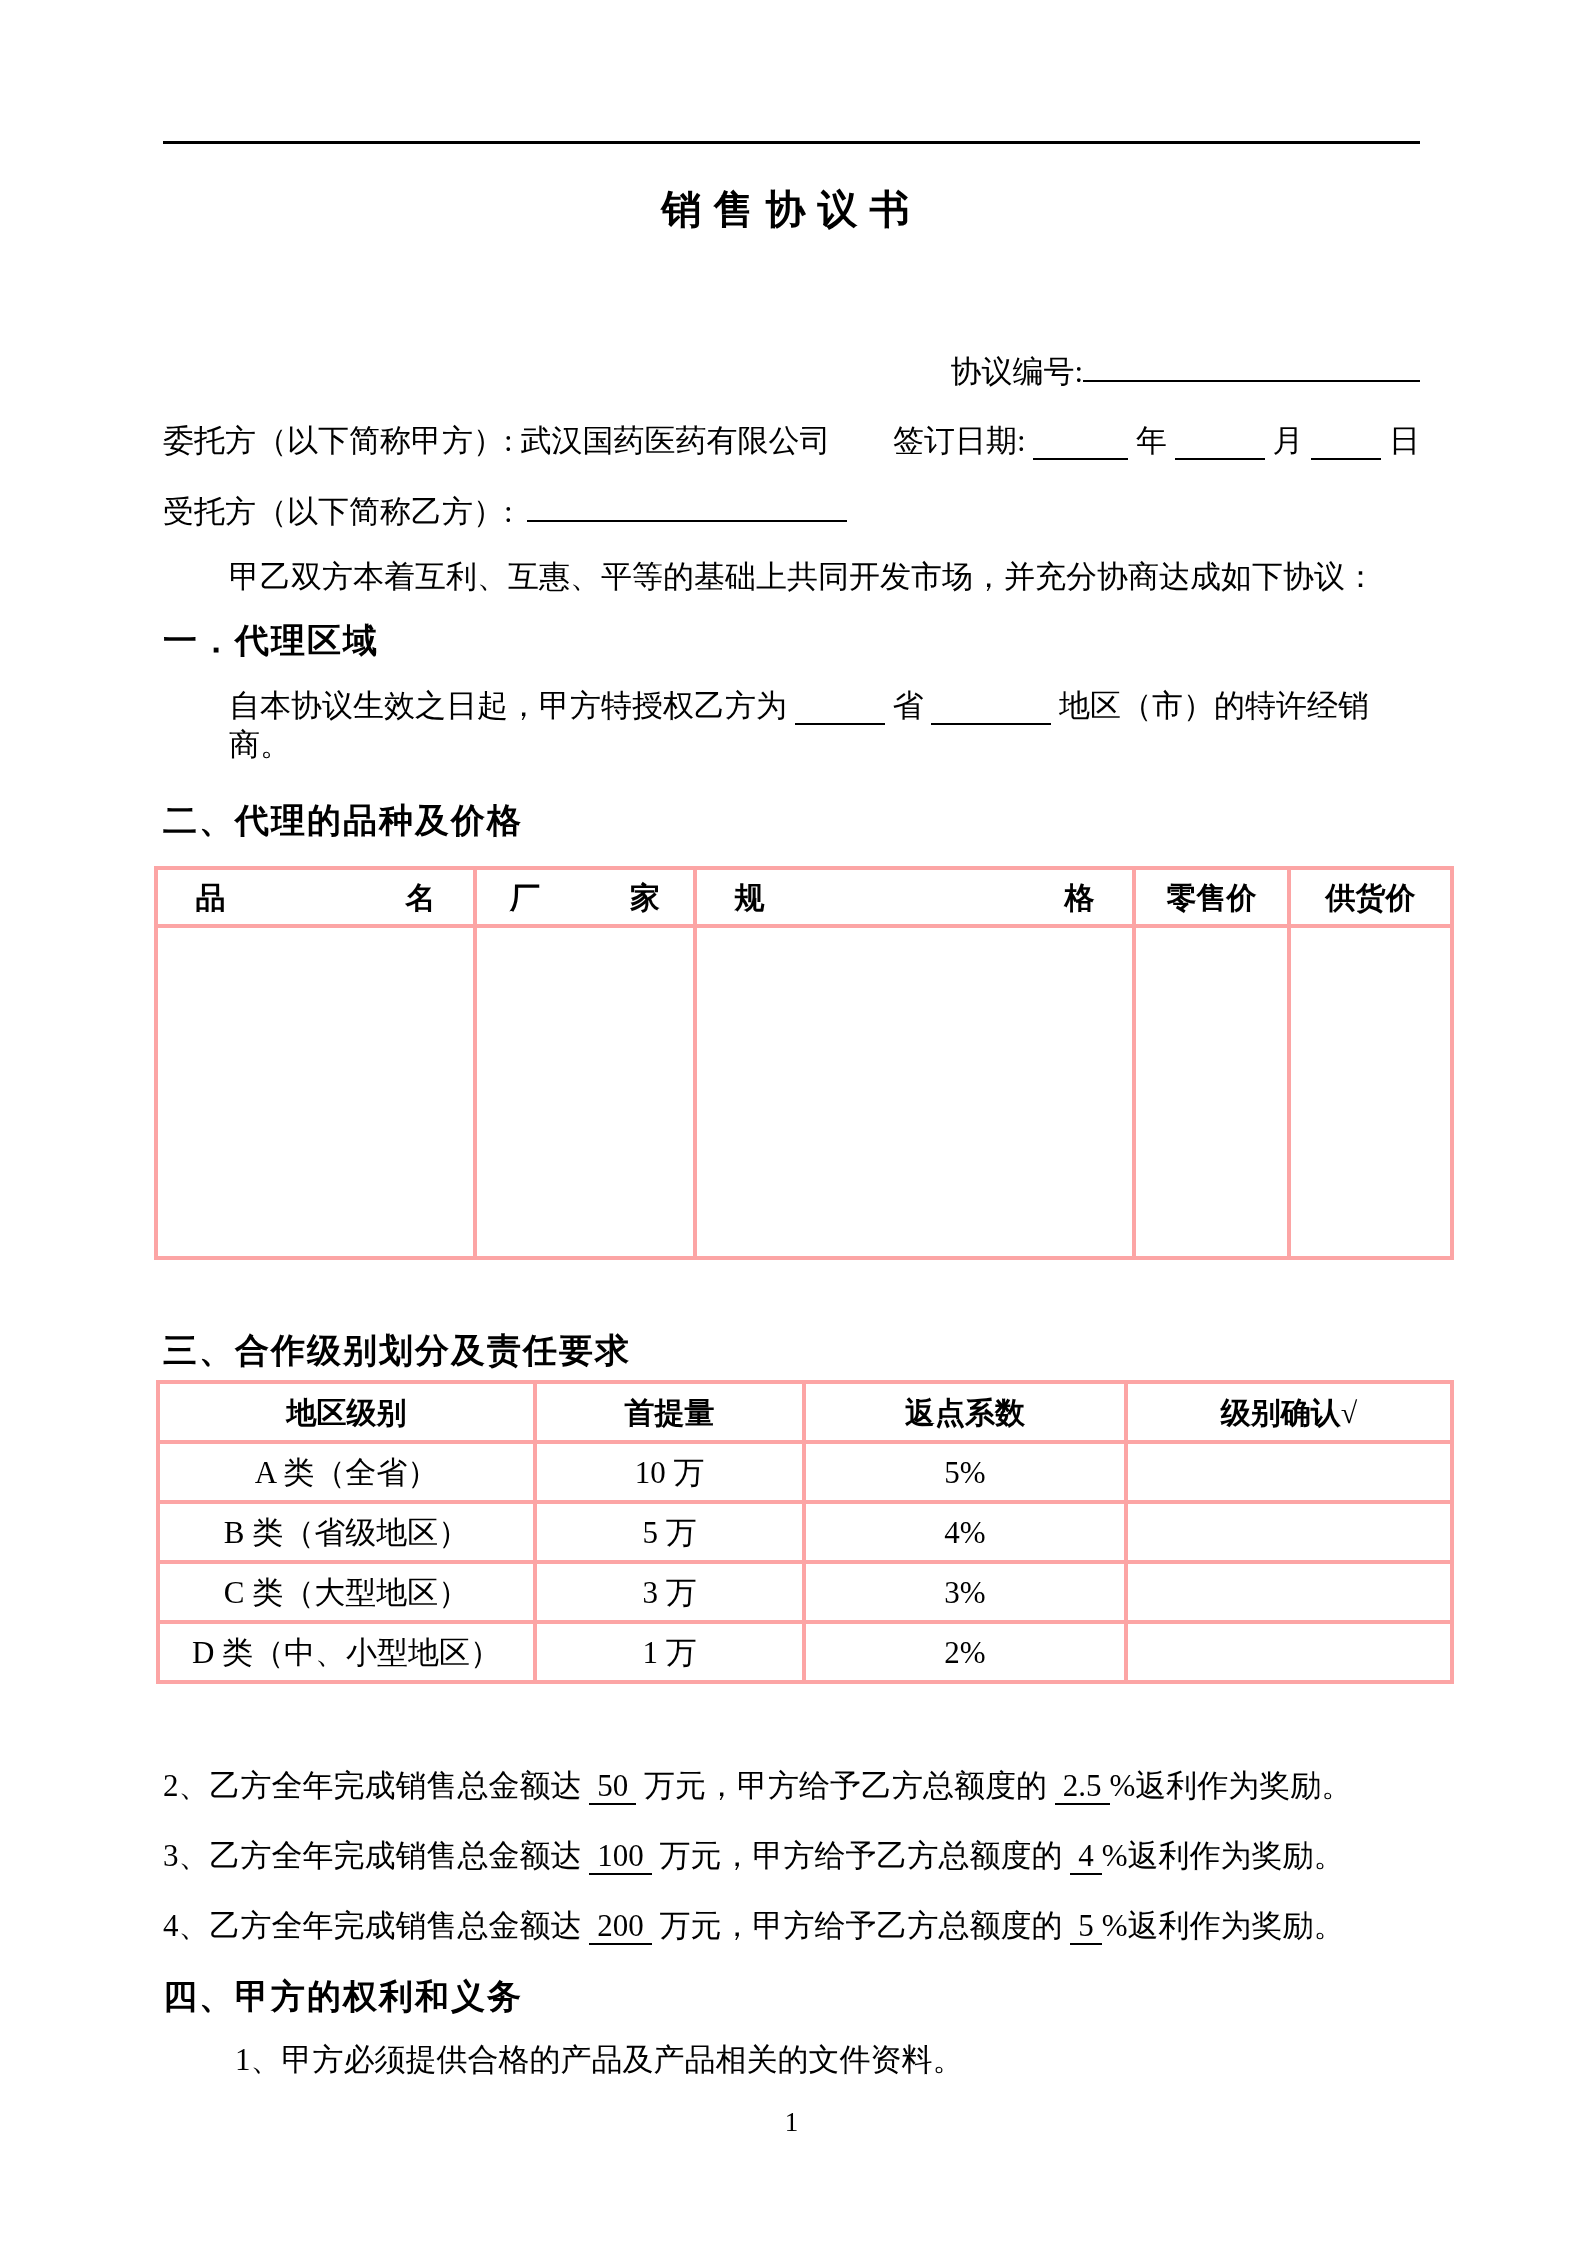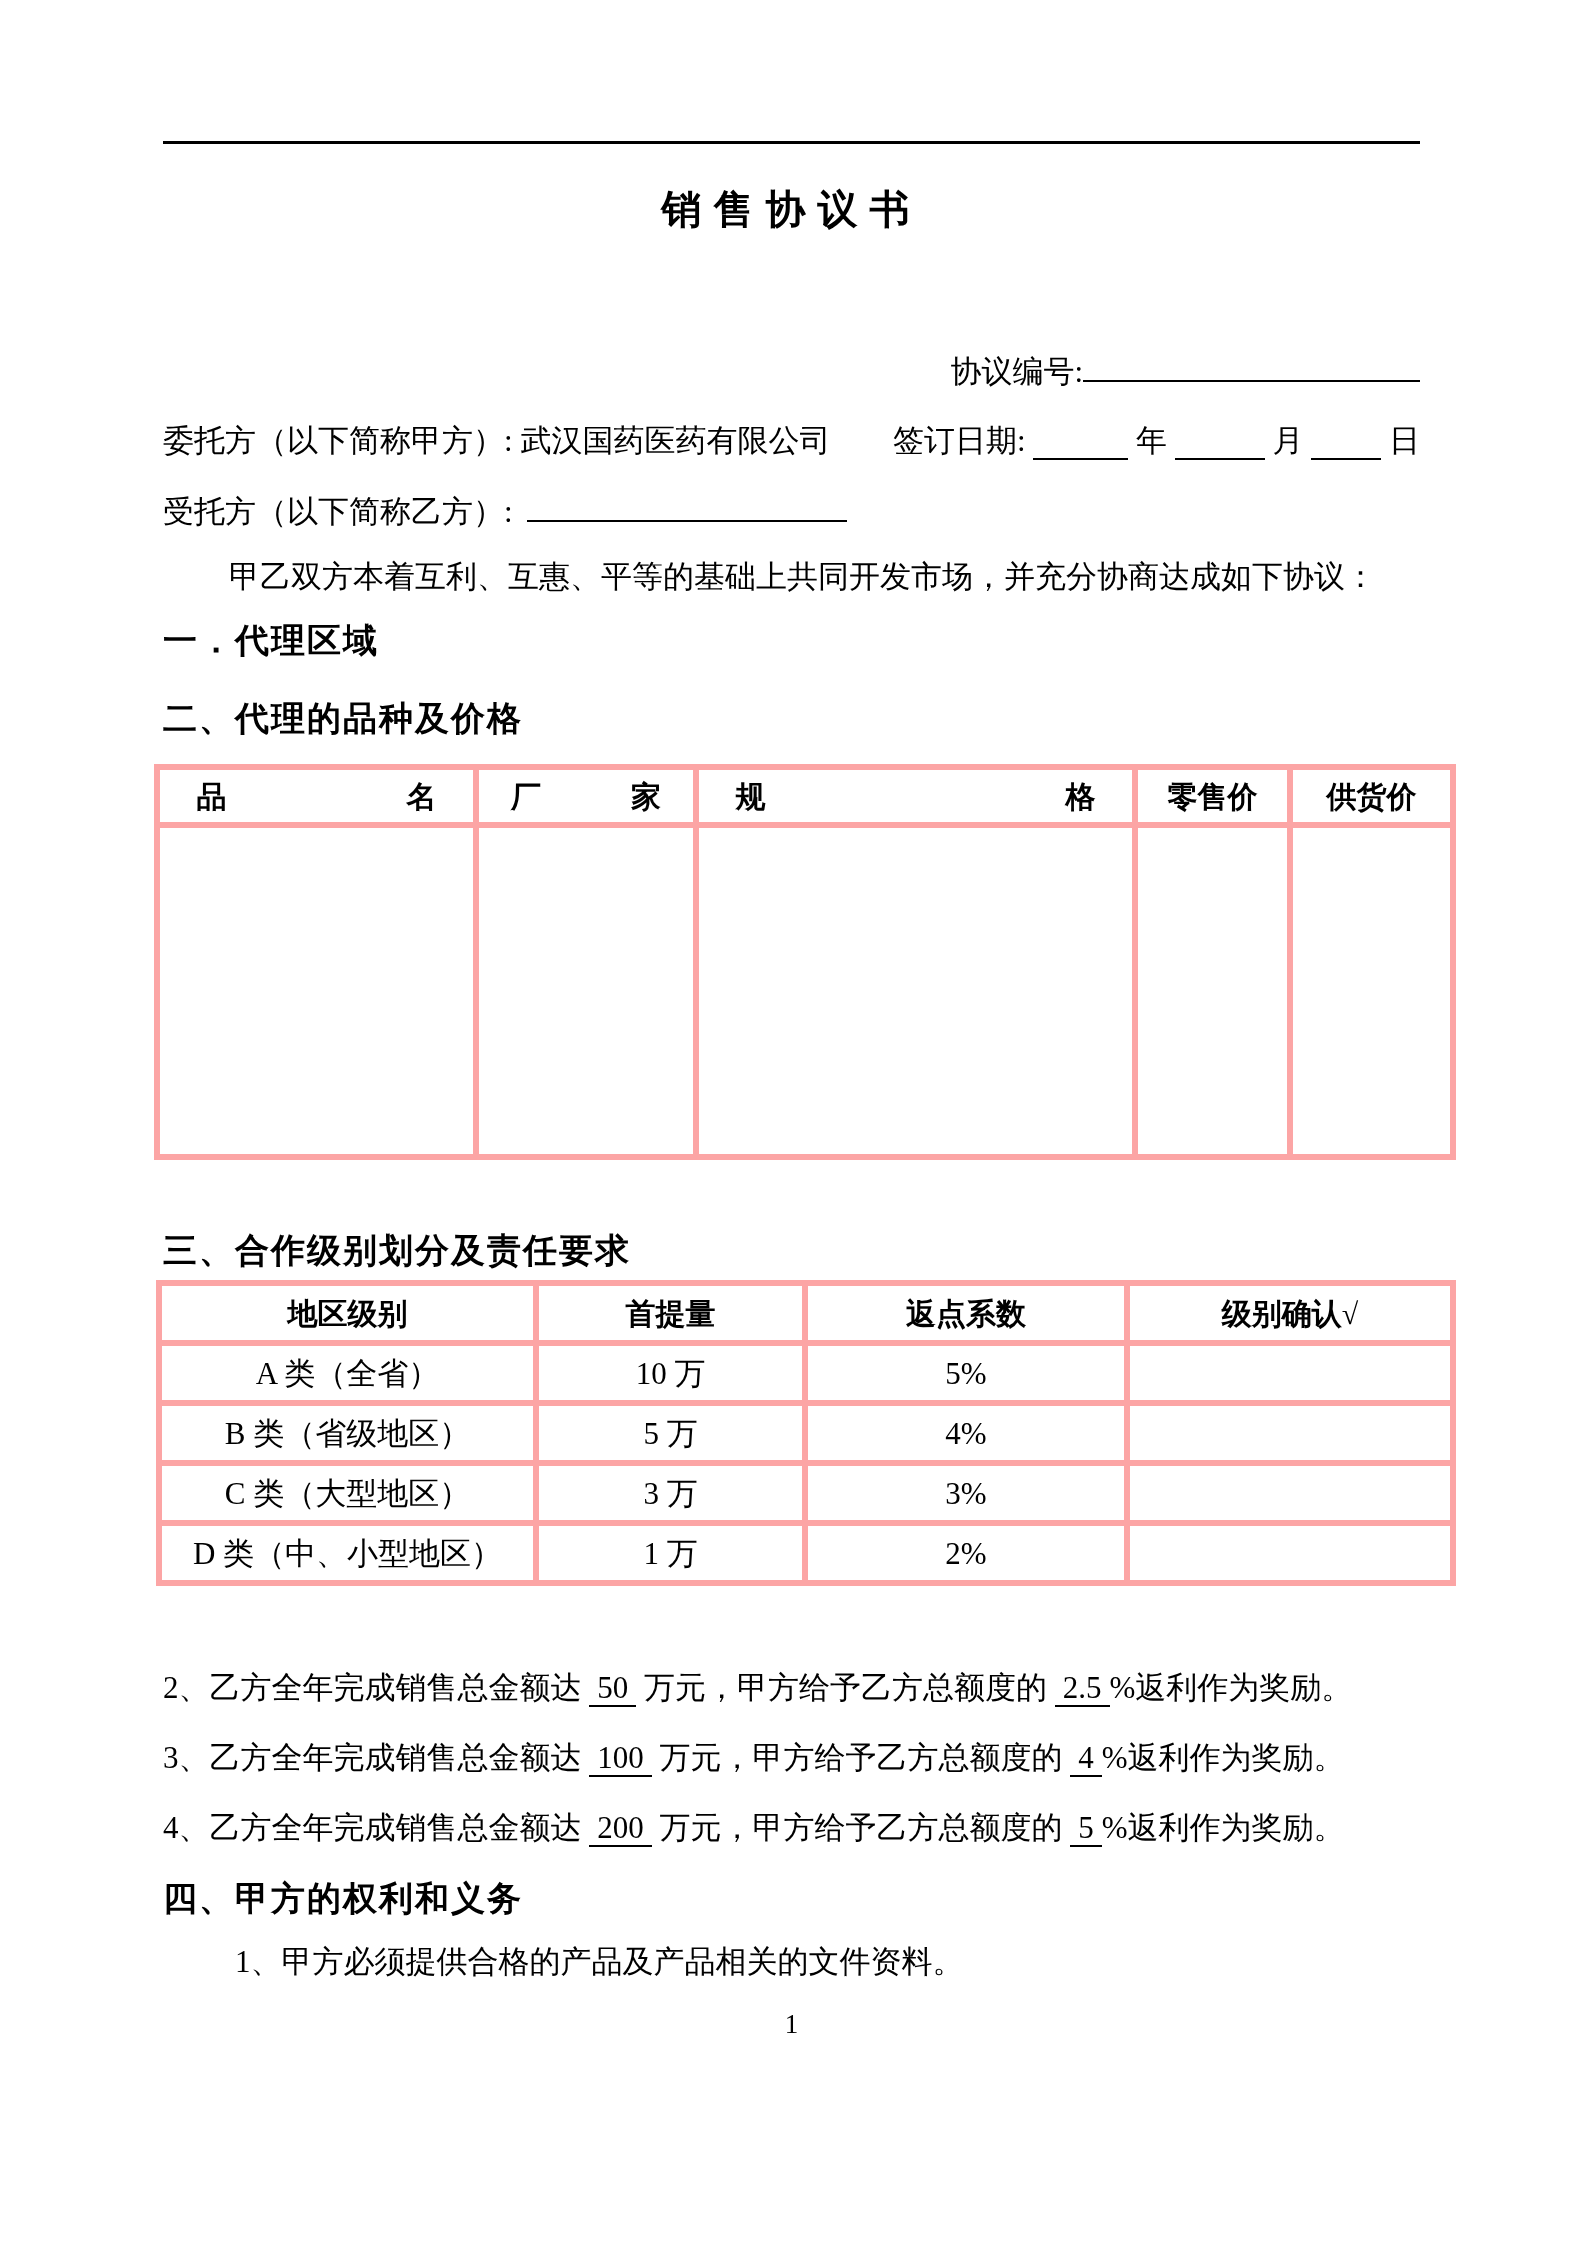--- a/index.html
+++ b/index.html
@@ -22,21 +22,21 @@
   .w95{width:95px;}.w90{width:90px;}.w70{width:70px;}.w120{width:120px;}
   .preamble{margin:26px 0 0 0;padding-left:66px;}
   .s-heading{margin:24px 0 0 0;font-size:34px;line-height:42px;font-weight:bold;letter-spacing:2px;}
   .h2-sec{margin-top:36px;}
   .h3-sec{margin-top:70px;}
   .h4-sec{margin-top:2px;}
   .s1-line{margin:24px 0 0 0;padding-left:66px;}
   table{border-collapse:collapse;table-layout:fixed;}
   .t1{margin:24px 0 0 -9px;width:1296px;}
   .t2{margin:8px 0 0 -7px;width:1294px;}
-  th,td{border:6px solid #fca5a5;text-align:center;vertical-align:middle;
+  th,td{border:4px solid #fca5a5;text-align:center;vertical-align:middle;
     font-size:30px;font-weight:bold;padding:0 20px;overflow:hidden;white-space:nowrap;}
   td{font-weight:normal;}
   .t1 thead tr{height:58px;}
   .t1 thead th{border-bottom:3px solid #000;}
   .t1 tbody tr{height:332px;}
   .t2 thead tr{height:60px;}
   .t2 thead th{border-bottom:3px solid #000;}
   .t2 tbody tr{height:60px;}
   .t2 td{font-size:31px;}
   .rebates{margin:82px 0 0 0;}
@@ -78,20 +78,27 @@
 
   <div class="row partyb-row">
     <span>受托方（以下简称乙方）:</span>
     <span class="blank w320" style="margin-left:14px;"></span>
   </div>
 
   <p class="preamble">甲乙双方本着互利、互惠、平等的基础上共同开发市场，并充分协商达成如下协议：</p>
 
   <h2 class="s-heading">一．代理区域</h2>
 
+  <p class="s1-line">
+    <span>自本协议生效之日起，甲方特授权乙方为</span>
+    <span class="blank w90"></span>
+    <span>省</span>
+    <span class="blank w120"></span>
+    <span>地区（市）的特许经销商。</span>
+  </p>
 
   <h2 class="s-heading h2-sec">二、代理的品种及价格</h2>
 
   <table class="t1">
     <colgroup>
       <col style="width:319px">
         <col style="width:220px">
         <col style="width:439px">
         <col style="width:155px">
         <col style="width:163px">

